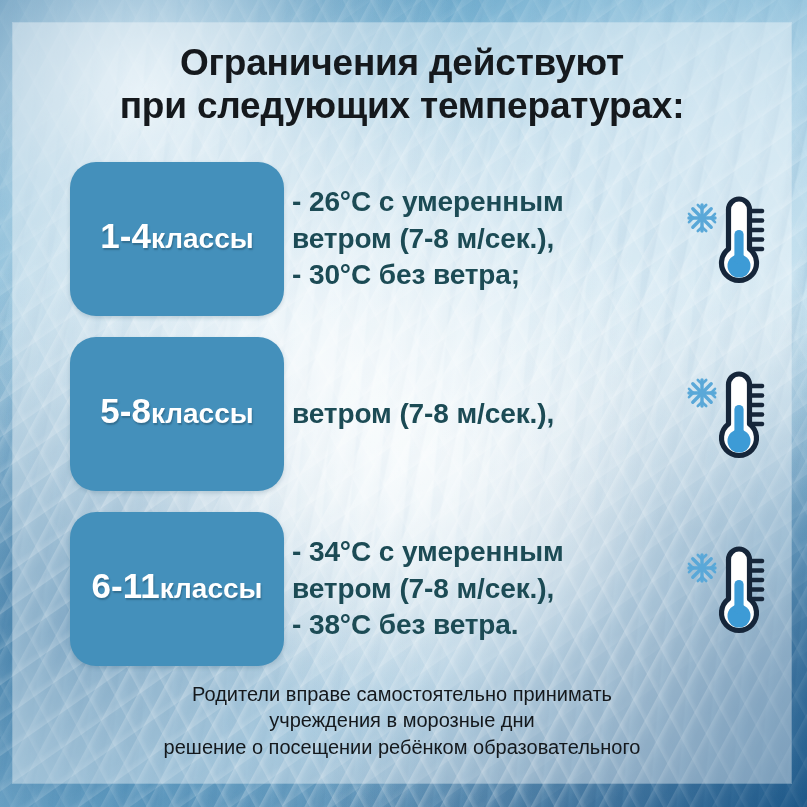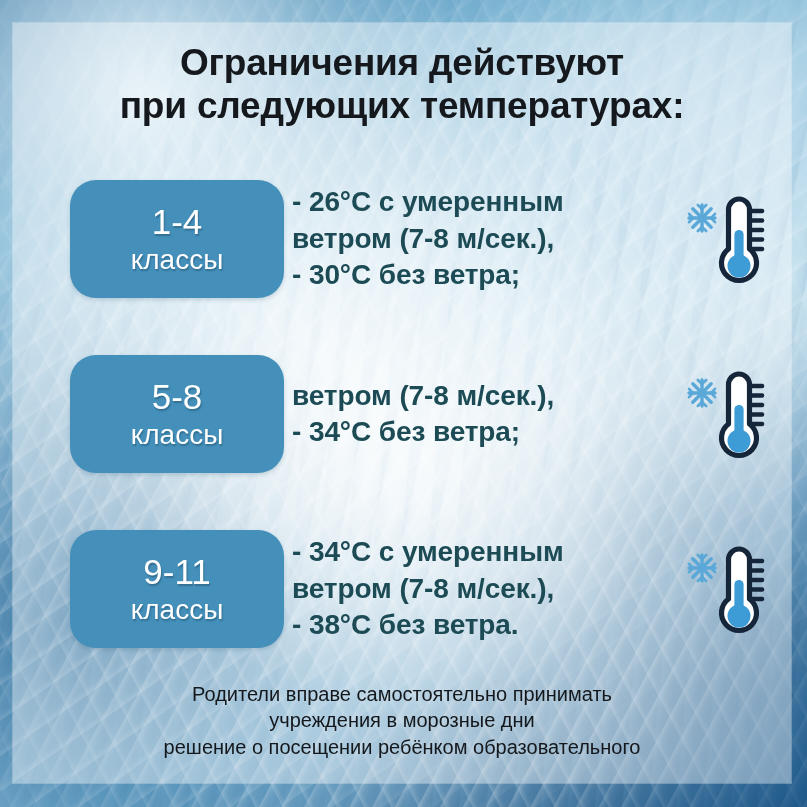--- a/index.html
+++ b/index.html
@@ -134,29 +134,29 @@
     margin-bottom: 27px;
     padding: 0 8px 0 57px;
     box-sizing: border-box;
   }
   .row:last-child { margin-bottom: 0; }
 
   
   .badge {
     flex: 0 0 auto;
     width: 214px;
-    height: 118px;
+    height: 154px;
     border-radius: 26px;
     background: #4490bb;
     display: flex;
-    flex-direction: column;
+    flex-direction: row;
     align-items: center;
     justify-content: center;
     color: #ffffff;
-    font-weight: normal;
+    font-weight: bold;
     line-height: 1.02;
     text-shadow: 1px 1.5px 1.5px rgba(30,70,95,.45);
     box-shadow: 0 2px 4px rgba(35,80,110,.20);
   }
   .badge-range {
     font-size: 35px;
     margin-bottom: 6px;
   }
   .badge-word {
     font-size: 28px;
@@ -268,21 +268,20 @@
           </div>
         </div>
 
         <div class="row">
           <div class="badge">
             <span class="badge-range">5-8</span>
             <span class="badge-word">классы</span>
           </div>
           <div class="desc">
             <span class="dl">ветром (7-8 м/сек.),</span>
-            <span class="dl">- 34°C без ветра;</span>
           </div>
           <div class="thermo-cell">
             <svg width="96" height="104" viewBox="0 0 96 104" aria-hidden="true">
               <g>
                 <g stroke="#5aa8d8" stroke-width="3.4" stroke-linecap="round" transform="translate(19,31)">
                   <line x1="0" y1="-13" x2="0" y2="13"></line>
                   <line x1="-13" y1="0" x2="13" y2="0"></line>
                   <line x1="-9.2" y1="-9.2" x2="9.2" y2="9.2"></line>
                   <line x1="-9.2" y1="9.2" x2="9.2" y2="-9.2"></line>
                 </g>
@@ -309,21 +308,21 @@
                   <line x1="67" y1="52.5" x2="79" y2="52.5"></line>
                   <line x1="67" y1="62" x2="79" y2="62"></line>
                 </g>
               </g>
             </svg>
           </div>
         </div>
 
         <div class="row">
           <div class="badge">
-            <span class="badge-range">9-11</span>
+            <span class="badge-range">6-11</span>
             <span class="badge-word">классы</span>
           </div>
           <div class="desc">
             <span class="dl">- 34°C с умеренным</span>
             <span class="dl">ветром (7-8 м/сек.),</span>
             <span class="dl">- 38°C без ветра.</span>
           </div>
           <div class="thermo-cell">
             <svg width="96" height="104" viewBox="0 0 96 104" aria-hidden="true">
               <g>

